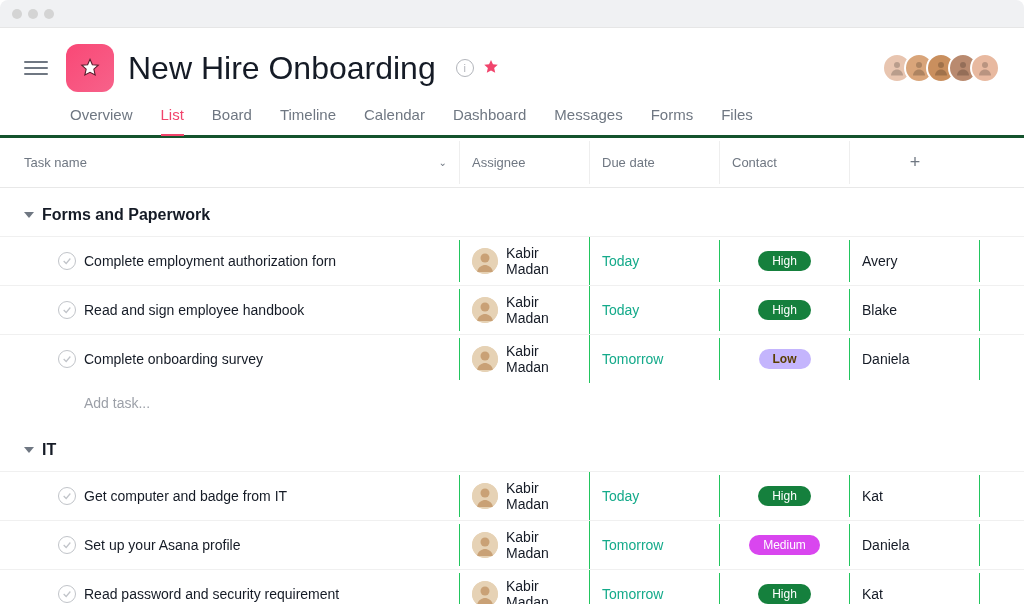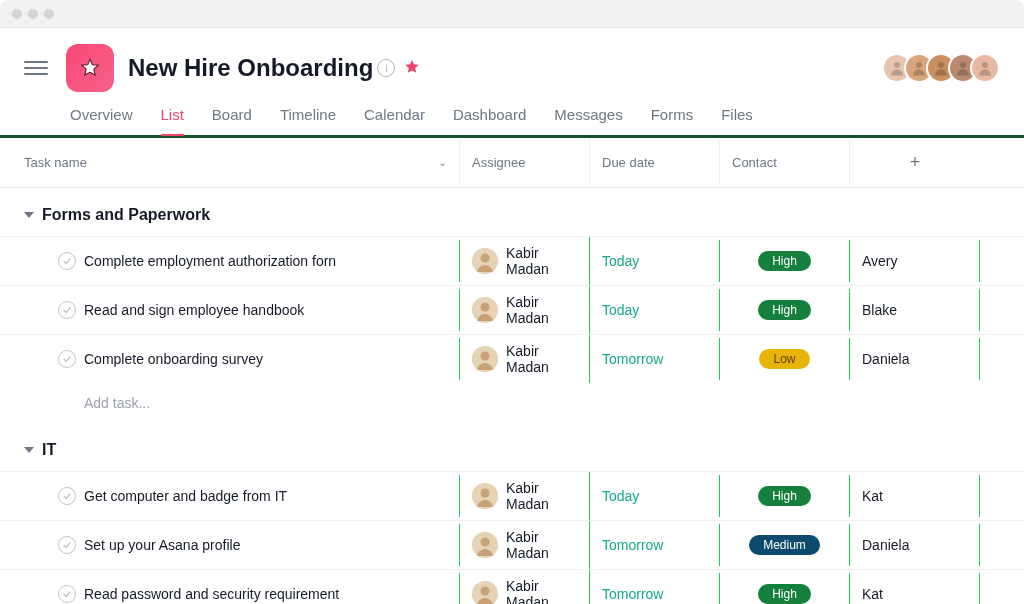--- a/index.html
+++ b/index.html
@@ -3,21 +3,21 @@
 <meta charset="utf-8">
 <style>
   * { box-sizing: border-box; margin: 0; padding: 0; }
   body { font-family: -apple-system, BlinkMacSystemFont, "Segoe UI", Helvetica, Arial, sans-serif; font-size: 14px; color: #151b26; background: #fff; }
   .browser-chrome { height: 28px; background:#f0f1f3; border-bottom:1px solid #e6e6e6; display:flex; align-items:center; padding-left:12px; gap:6px; border-radius:8px 8px 0 0;}
   .dot{width:10px;height:10px;border-radius:50%;background:#d4d4d4;}
   .header { display:flex; align-items:center; padding: 16px 24px 0 24px; }
   .hamburger { width:24px; height:24px; display:flex; flex-direction:column; justify-content:center; gap:4px; margin-right:18px; cursor:pointer;}
   .hamburger span{height:2px;background:#6f7782;border-radius:1px;}
   .project-icon { width:48px;height:48px;border-radius:12px;background:linear-gradient(135deg,#f94876,#f7628a);display:flex;align-items:center;justify-content:center;margin-right:14px;}
-  .project-title { font-size:24px; font-weight:700; margin-right:4px;}
+  .project-title { font-size:32px; font-weight:400; margin-right:20px;}
   .info-icon { width:18px;height:18px;border:1.5px solid #b2b5bb;border-radius:50%;display:flex;align-items:center;justify-content:center;font-size:11px;color:#b2b5bb;margin-right:8px;}
   .star-icon svg { width:18px;height:18px;}
   .spacer{flex:1;}
   .avatars{display:flex;}
   .avatar{width:30px;height:30px;border-radius:50%;border:2px solid #fff;margin-left:-8px;display:flex;align-items:center;justify-content:center;font-weight:600;font-size:12px;color:#fff;}
   .tabs { display:flex; gap:28px; padding: 14px 0 0 70px; border-bottom:3px solid #14532d;}
   .tab { padding-bottom:12px; color:#6f7782; font-size:15px; cursor:pointer; position:relative;}
   .tab.active{color:#f1446c;font-weight:500;}
   .tab.active::after{content:"";position:absolute;left:0;right:0;bottom:-1px;height:2px;background:#f1446c;}
   .columns-header{display:grid;grid-template-columns: 460px 130px 130px 130px 130px 44px;align-items:center;border-bottom:1px solid #e8e8e8;color:#6f7782;font-size:13px;}
@@ -30,22 +30,22 @@
   .row:last-of-type{border-bottom:1px solid #f0f0f0;}
   .cell{padding:8px 12px;border-right:1px solid #22c55e;display:flex;align-items:center;gap:8px;min-height:42px;}
   .cell:last-child{border-right:none;}
   .task-cell{padding-left:58px;}
   .check{width:18px;height:18px;border:1.5px solid #c1c4c9;border-radius:50%;flex-shrink:0;display:flex;align-items:center;justify-content:center;}
   .check svg{width:10px;height:10px;stroke:#c1c4c9;}
   .mini-avatar{width:26px;height:26px;border-radius:50%;background:#e6d2b5;display:flex;align-items:center;justify-content:center;flex-shrink:0;font-size:10px;overflow:hidden;}
   .due-today{color:#14aa8a;}
   .pill{padding:3px 14px;border-radius:12px;font-size:12px;color:#fff;font-weight:500;display:inline-block;}
   .pill.high{background:#15803d;}
-  .pill.low{background:#eab308;color:#5a3e00;}
-  .pill.medium{background:#0c4a6e;}
+  .pill.low{background:#c4b5fd;color:#5a3e00;font-weight:bold;}
+  .pill.medium{background:#d946ef;}
   .add-task{padding:12px 12px 12px 84px;color:#9ca0a8;cursor:pointer;}
   .chev{font-size:10px;color:#6f7782;}
   .plus{font-size:18px;color:#6f7782;font-weight:300;}
 </style>
 </head>
 <body>
 
 <div class="browser-chrome">
   <div class="dot"></div>
   <div class="dot"></div>

